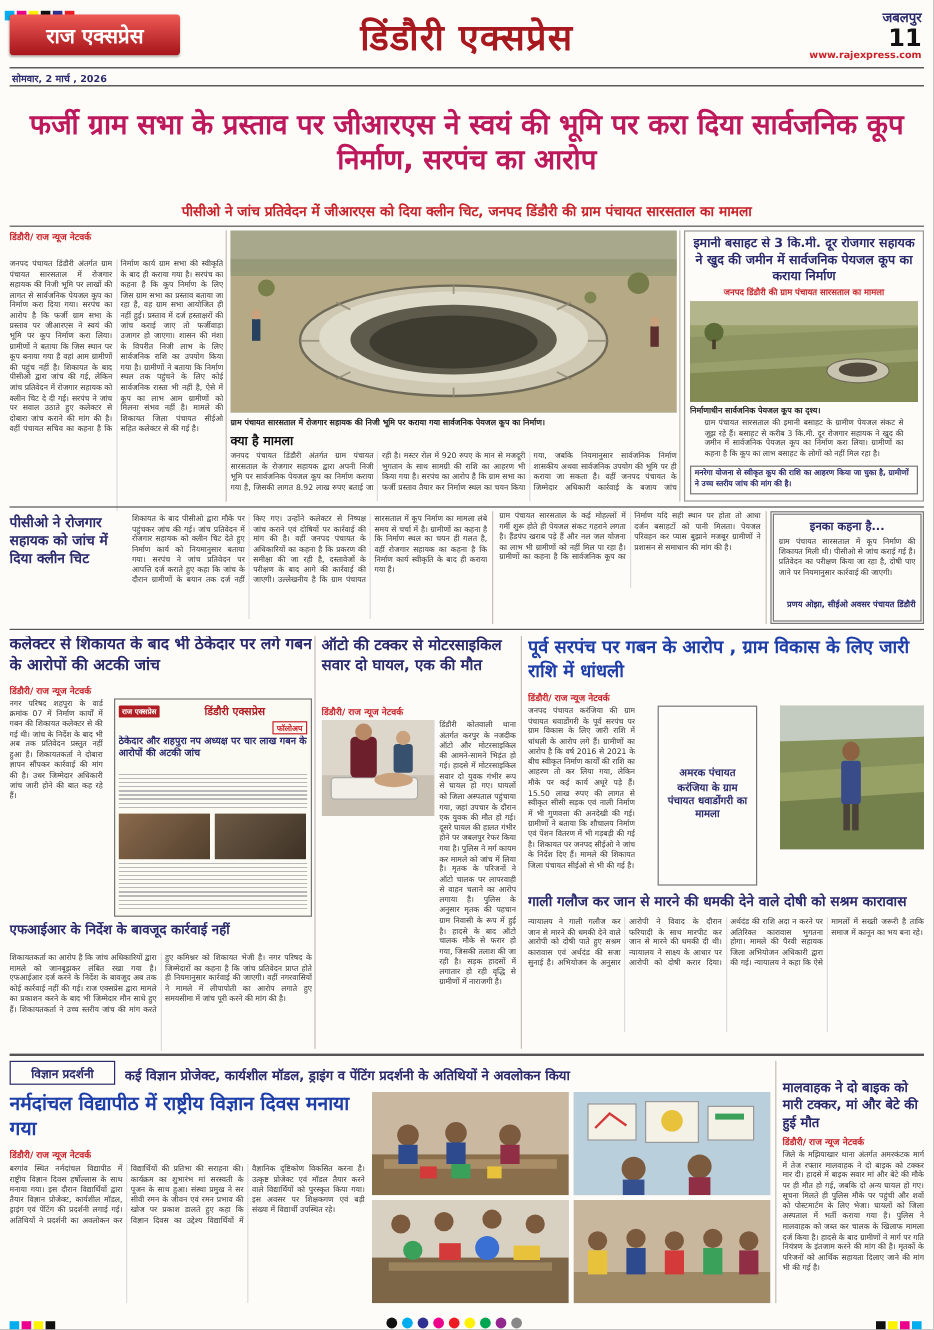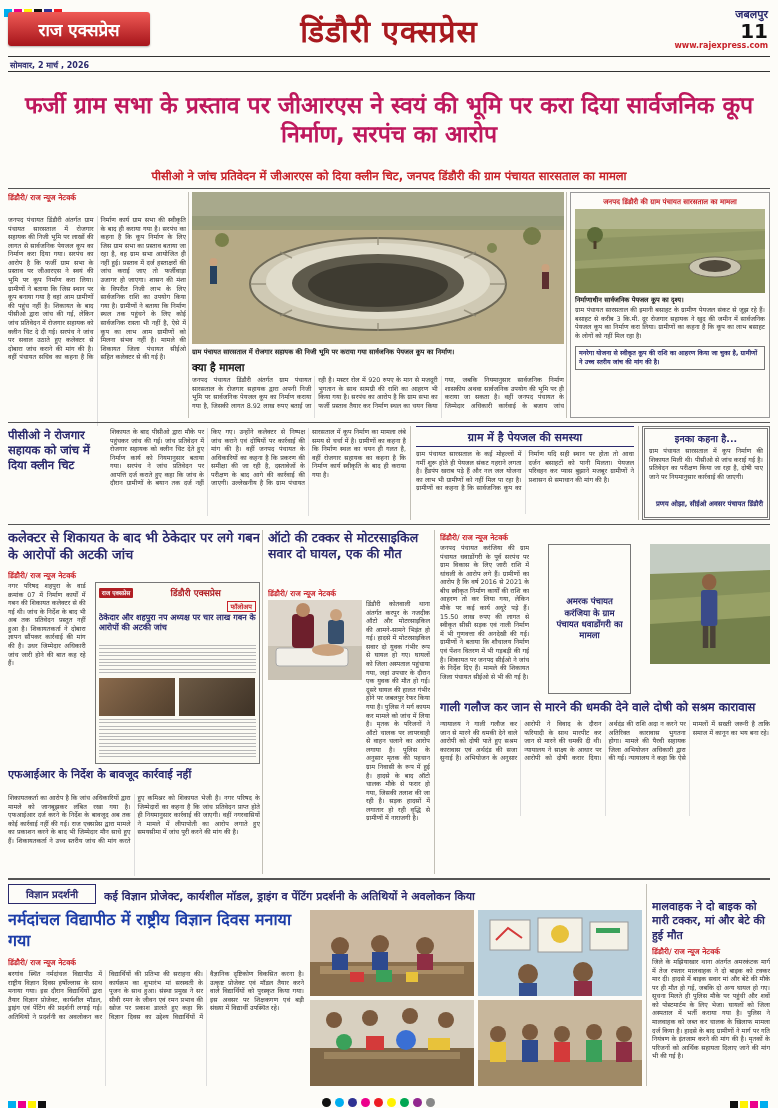--- a/index.html
+++ b/index.html
@@ -119,46 +119,46 @@
   </div>
   <div class="abs caption" style="left:192px;top:347px;width:372px;height:10px">ग्राम पंचायत सारसताल में रोजगार सहायक की निजी भूमि पर कराया गया सार्वजनिक पेयजल कूप का निर्माण।</div>
 
   <div class="abs" style="left:192px;top:360px;width:372px;height:58px">
     <div class="wm-title">क्या है मामला</div>
     <div class="small c3" style="height:42px">जनपद पंचायत डिंडौरी अंतर्गत ग्राम पंचायत सारसताल के रोजगार सहायक द्वारा अपनी निजी भूमि पर सार्वजनिक पेयजल कूप का निर्माण कराया गया है, जिसकी लागत 8.92 लाख रुपए बताई जा रही है। मस्टर रोल में 920 रुपए के मान से मजदूरी भुगतान के साथ सामग्री की राशि का आहरण भी किया गया है। सरपंच का आरोप है कि ग्राम सभा का फर्जी प्रस्ताव तैयार कर निर्माण स्थल का चयन किया गया, जबकि नियमानुसार सार्वजनिक निर्माण शासकीय अथवा सार्वजनिक उपयोग की भूमि पर ही कराया जा सकता है। वहीं जनपद पंचायत के जिम्मेदार अधिकारी कार्रवाई के बजाय जांच प्रतिवेदन का हवाला देकर पल्ला झाड़ते नजर आ रहे हैं।</div>
   </div>
   <div class="vline" style="left:566px;top:192px;height:226px"></div>
 
   <div class="abs boxed" style="left:570px;top:192px;width:200px;height:226px;padding:4px">
+    <div class="story-head ctr" style="font-size:10.5px;height:42px">इमानी बसाहट से 3 कि.मी. दूर रोजगार सहायक ने खुद की जमीन में सार्वजनिक पेयजल कूप का कराया निर्माण</div>
     <div class="ctr bold red" style="font-size:7px;height:10px;overflow:hidden">जनपद डिंडौरी की ग्राम पंचायत सारसताल का मामला</div>
     <div class="photobox" style="width:100%;height:84px;margin:2px 0">
       <svg viewBox="0 0 190 84" preserveAspectRatio="none">
         <rect width="190" height="84" fill="#9aa06b"></rect>
         <rect width="190" height="20" fill="#b3b68d"></rect>
         <path d="M0 30 L190 22 L190 40 L0 52 Z" fill="#8a9160" opacity="0.8"></path>
         <path d="M0 60 L190 50 L190 84 L0 84 Z" fill="#7d844f" opacity="0.8"></path>
         <ellipse cx="140" cy="58" rx="26" ry="10" fill="#c9c4b0" stroke="#6f6a58"></ellipse>
         <ellipse cx="140" cy="57" rx="16" ry="6" fill="#50493c"></ellipse>
         <circle cx="20" cy="26" r="8" fill="#5d6b39"></circle>
           <rect x="18.5" y="32" width="3" height="8" fill="#4a3c28"></rect>
       </svg>
     </div>
     <div class="caption" style="height:9px">निर्माणाधीन सार्वजनिक पेयजल कूप का दृश्य।</div>
-    <div class="small" style="height:38px;margin:2px 0">ग्राम पंचायत सारसताल की इमानी बसाहट के ग्रामीण पेयजल संकट से जूझ रहे हैं। बसाहट से करीब 3 कि.मी. दूर रोजगार सहायक ने खुद की जमीन में सार्वजनिक पेयजल कूप का निर्माण करा लिया। ग्रामीणों का कहना है कि कूप का लाभ बसाहट के लोगों को नहीं मिल रहा है।</div>
+    <div class="small" style="height:38px;margin:2px 12px">ग्राम पंचायत सारसताल की इमानी बसाहट के ग्रामीण पेयजल संकट से जूझ रहे हैं। बसाहट से करीब 3 कि.मी. दूर रोजगार सहायक ने खुद की जमीन में सार्वजनिक पेयजल कूप का निर्माण करा लिया। ग्रामीणों का कहना है कि कूप का लाभ बसाहट के लोगों को नहीं मिल रहा है।</div>
     <div class="notebox" style="height:24px">मनरेगा योजना से स्वीकृत कूप की राशि का आहरण किया जा चुका है, ग्रामीणों ने उच्च स्तरीय जांच की मांग की है।</div>
   </div>
 
   <div class="hline" style="top:422px"></div>
 
   <div class="abs story-head" style="left:8px;top:428px;width:94px;height:88px;font-size:11.5px">पीसीओ ने रोजगार सहायक को जांच में दिया क्लीन चिट</div>
   <div class="abs small c3" style="left:110px;top:428px;width:296px;height:88px">शिकायत के बाद पीसीओ द्वारा मौके पर पहुंचकर जांच की गई। जांच प्रतिवेदन में रोजगार सहायक को क्लीन चिट देते हुए निर्माण कार्य को नियमानुसार बताया गया। सरपंच ने जांच प्रतिवेदन पर आपत्ति दर्ज कराते हुए कहा कि जांच के दौरान ग्रामीणों के बयान तक दर्ज नहीं किए गए। उन्होंने कलेक्टर से निष्पक्ष जांच कराने एवं दोषियों पर कार्रवाई की मांग की है। वहीं जनपद पंचायत के अधिकारियों का कहना है कि प्रकरण की समीक्षा की जा रही है, दस्तावेजों के परीक्षण के बाद आगे की कार्रवाई की जाएगी। उल्लेखनीय है कि ग्राम पंचायत सारसताल में कूप निर्माण का मामला लंबे समय से चर्चा में है। ग्रामीणों का कहना है कि निर्माण स्थल का चयन ही गलत है, वहीं रोजगार सहायक का कहना है कि निर्माण कार्य स्वीकृति के बाद ही कराया गया है।</div>
   <div class="vline" style="left:410px;top:426px;height:94px"></div>
 
   <div class="abs" style="left:416px;top:426px;width:218px;height:94px">
-    <div class="water-title">ग्राम में है पेयजल की समस्या</div>
     <div class="small c2" style="height:64px">ग्राम पंचायत सारसताल के कई मोहल्लों में गर्मी शुरू होते ही पेयजल संकट गहराने लगता है। हैंडपंप खराब पड़े हैं और नल जल योजना का लाभ भी ग्रामीणों को नहीं मिल पा रहा है। ग्रामीणों का कहना है कि सार्वजनिक कूप का निर्माण यदि सही स्थान पर होता तो आधा दर्जन बसाहटों को पानी मिलता। पेयजल परिवहन कर प्यास बुझाने मजबूर ग्रामीणों ने प्रशासन से समाधान की मांग की है।</div>
   </div>
   <div class="vline" style="left:638px;top:426px;height:94px"></div>
 
   <div class="abs quotebox" style="left:642px;top:426px;width:128px;height:94px">
     <div class="bold navy ctr" style="font-size:9.5px">इनका कहना है...</div>
     <div class="small" style="height:52px;margin-top:2px">ग्राम पंचायत सारसताल में कूप निर्माण की शिकायत मिली थी। पीसीओ से जांच कराई गई है। प्रतिवेदन का परीक्षण किया जा रहा है, दोषी पाए जाने पर नियमानुसार कार्रवाई की जाएगी।</div>
     <div class="bold navy" style="font-size:6.8px;text-align:right">प्रणय ओझा, सीईओ अवसर पंचायत डिंडौरी</div>
   </div>
 
@@ -204,20 +204,21 @@
           <rect x="60" y="20" width="16" height="24" rx="3" fill="#37506e"></rect>
           <circle cx="68" cy="15" r="6" fill="#caa27e"></circle>
         </svg>
       </div>
       <div class="small">डिंडौरी कोतवाली थाना अंतर्गत करपुर के नजदीक ऑटो और मोटरसाइकिल की आमने-सामने भिड़ंत हो गई। हादसे में मोटरसाइकिल सवार दो युवक गंभीर रूप से घायल हो गए। घायलों को जिला अस्पताल पहुंचाया गया, जहां उपचार के दौरान एक युवक की मौत हो गई। दूसरे घायल की हालत गंभीर होने पर जबलपुर रेफर किया गया है। पुलिस ने मर्ग कायम कर मामले को जांच में लिया है। मृतक के परिजनों ने ऑटो चालक पर लापरवाही से वाहन चलाने का आरोप लगाया है। पुलिस के अनुसार मृतक की पहचान ग्राम निवासी के रूप में हुई है। हादसे के बाद ऑटो चालक मौके से फरार हो गया, जिसकी तलाश की जा रही है। सड़क हादसों में लगातार हो रही वृद्धि से ग्रामीणों में नाराजगी है।</div>
     </div>
   </div>
   <div class="vline" style="left:434px;top:530px;height:344px"></div>
 
   <div class="abs" style="left:440px;top:530px;width:330px;height:344px">
+    <div class="story-head" style="font-size:15px;height:44px;color:#1d3da8">पूर्व सरपंच पर गबन के आरोप , ग्राम विकास के लिए जारी राशि में धांधली</div>
     <div class="byline" style="margin:2px 0">डिंडौरी/ राज न्यूज नेटवर्क</div>
     <div style="display:flex;gap:19px;height:150px">
       <div class="small" style="width:98px;height:150px">जनपद पंचायत करंजिया की ग्राम पंचायत धवाडोंगरी के पूर्व सरपंच पर ग्राम विकास के लिए जारी राशि में धांधली के आरोप लगे हैं। ग्रामीणों का आरोप है कि वर्ष 2016 से 2021 के बीच स्वीकृत निर्माण कार्यों की राशि का आहरण तो कर लिया गया, लेकिन मौके पर कई कार्य अधूरे पड़े हैं। 15.50 लाख रुपए की लागत से स्वीकृत सीसी सड़क एवं नाली निर्माण में भी गुणवत्ता की अनदेखी की गई। ग्रामीणों ने बताया कि शौचालय निर्माण एवं पेंशन वितरण में भी गड़बड़ी की गई है। शिकायत पर जनपद सीईओ ने जांच के निर्देश दिए हैं। मामले की शिकायत जिला पंचायत सीईओ से भी की गई है।</div>
       <div class="notebox" style="width:90px;height:150px;font-size:8.5px;display:flex;align-items:center;text-align:center">अमरक पंचायत करंजिया के ग्राम पंचायत धवाडोंगरी का मामला</div>
       <div class="photobox" style="width:132px;height:120px">
         <svg viewBox="0 0 132 120" preserveAspectRatio="none">
           <rect width="132" height="120" fill="#97a065"></rect>
           <rect width="132" height="30" fill="#c4ccc2"></rect>
           <path d="M0 30 L132 26 L132 48 L0 56 Z" fill="#85905a"></path>
           <path d="M0 80 L132 72 L132 120 L0 120 Z" fill="#75814c"></path>

